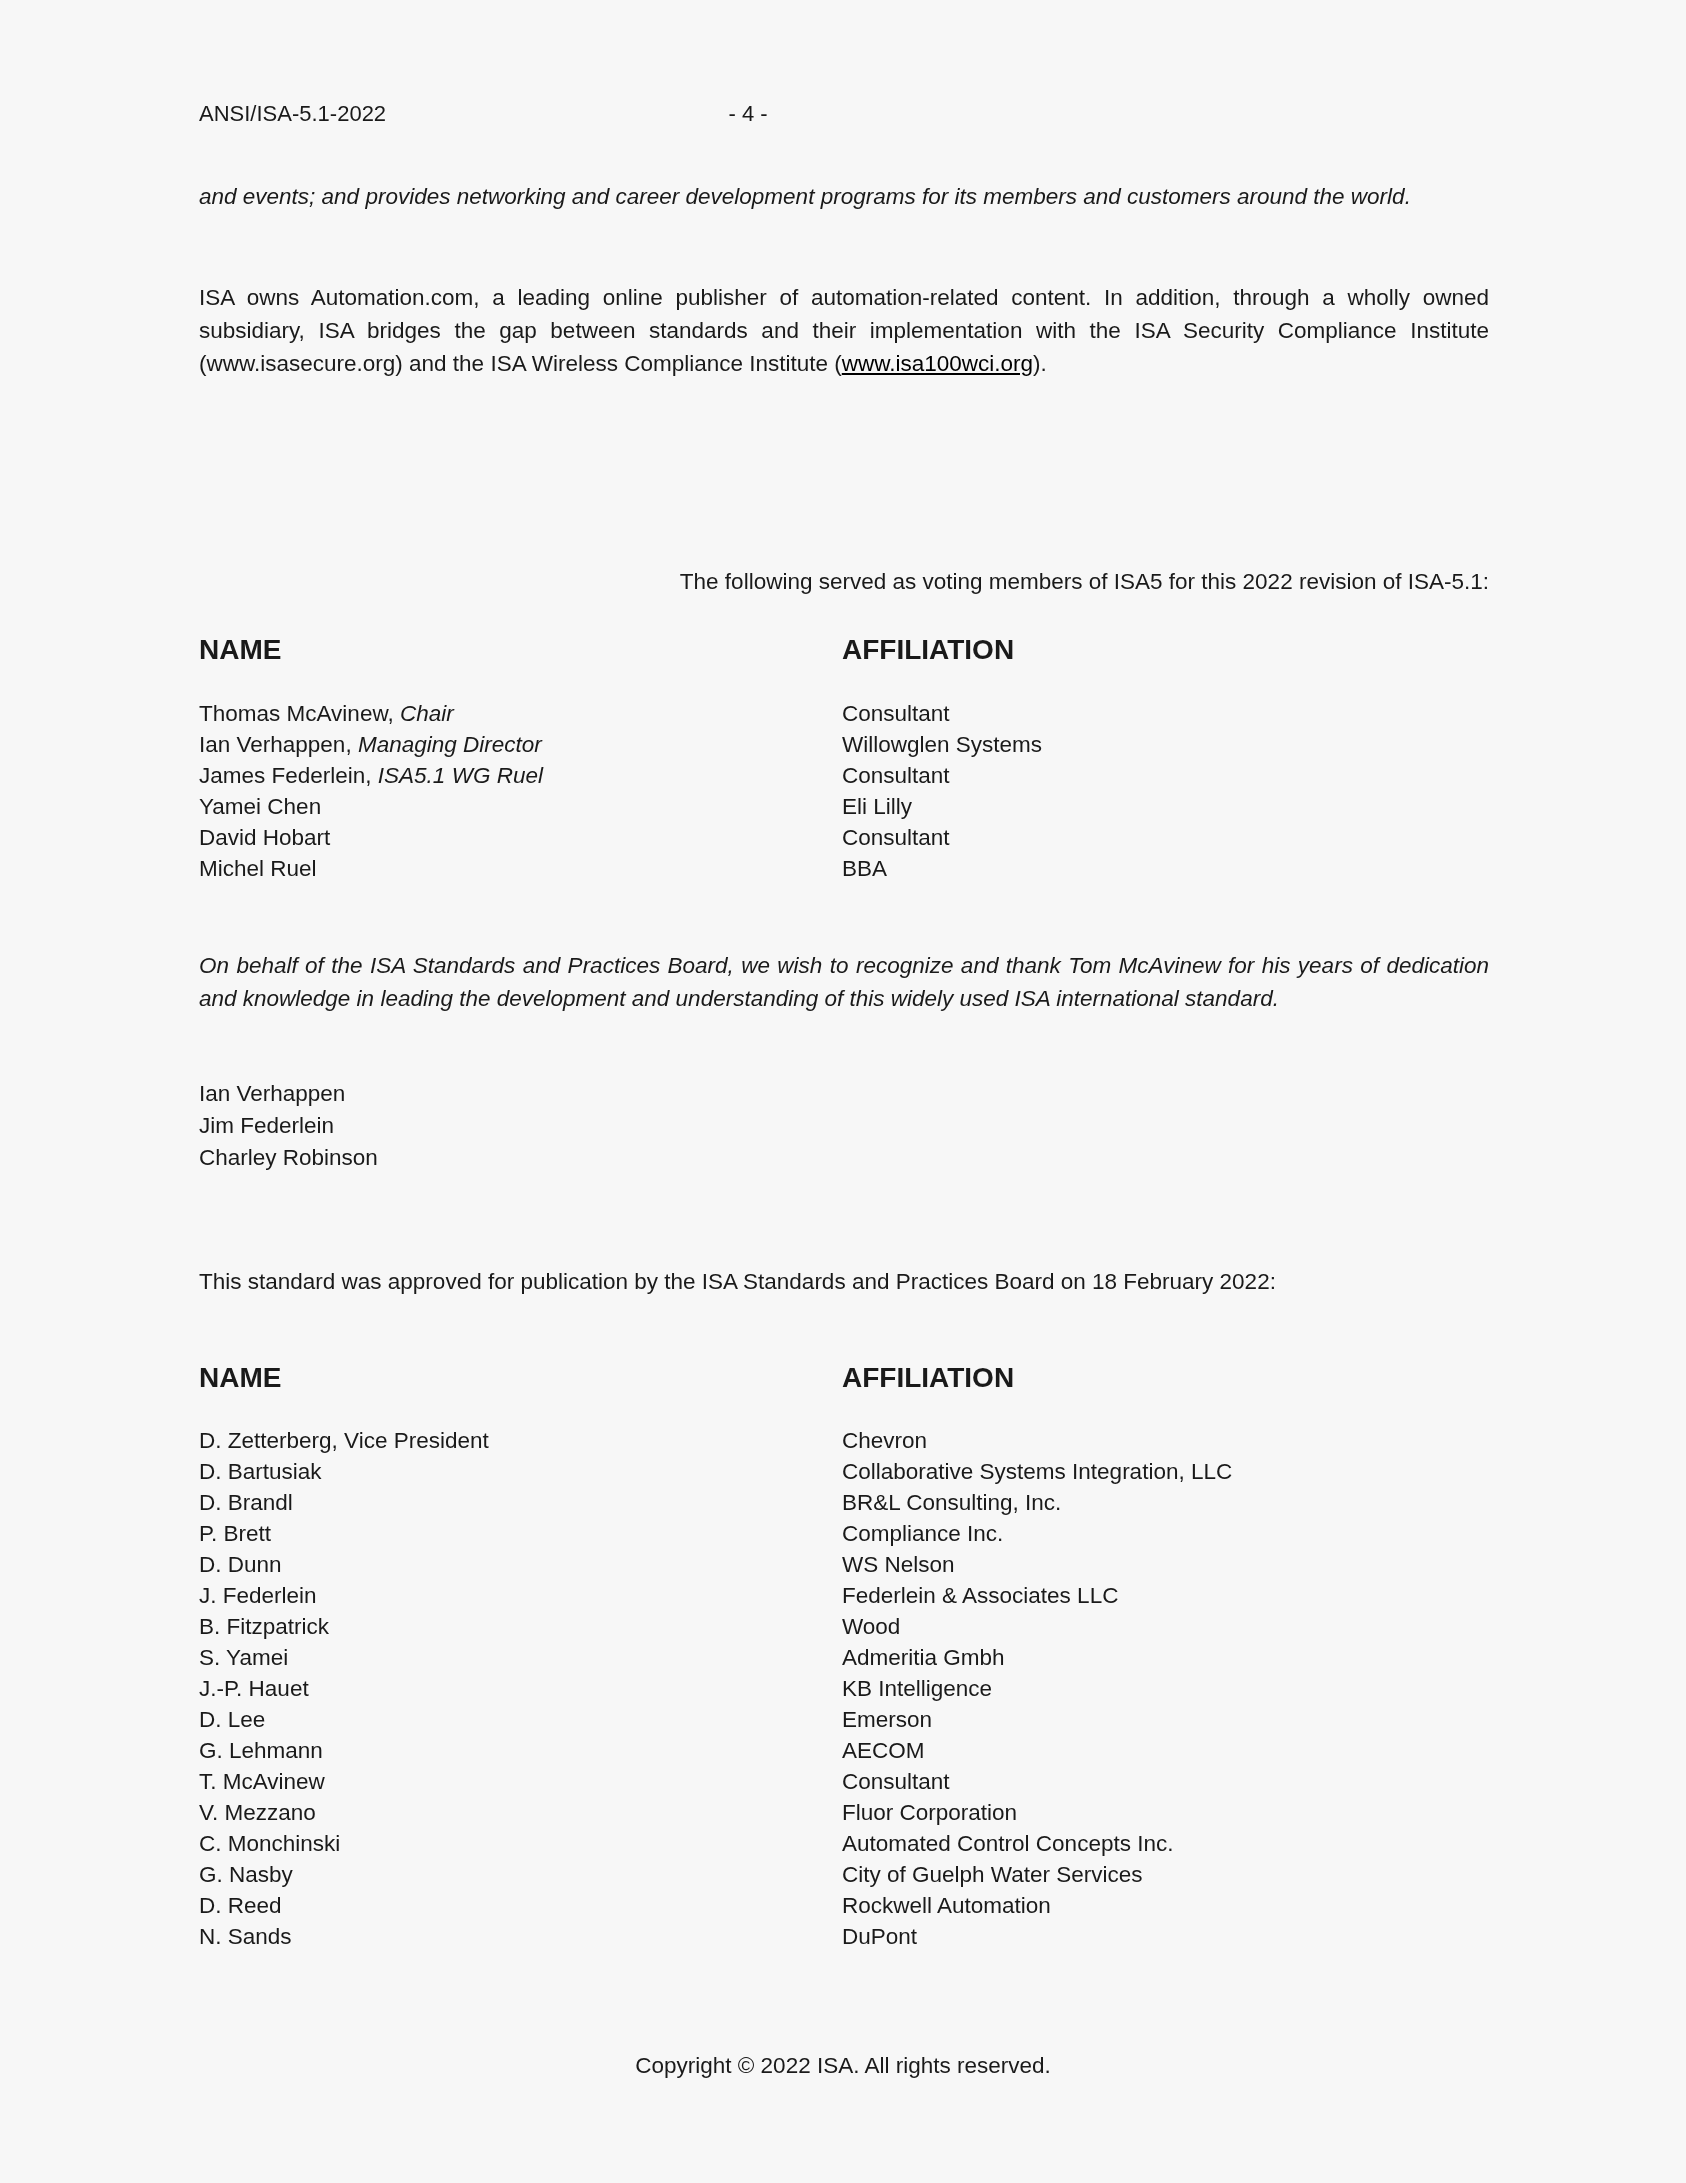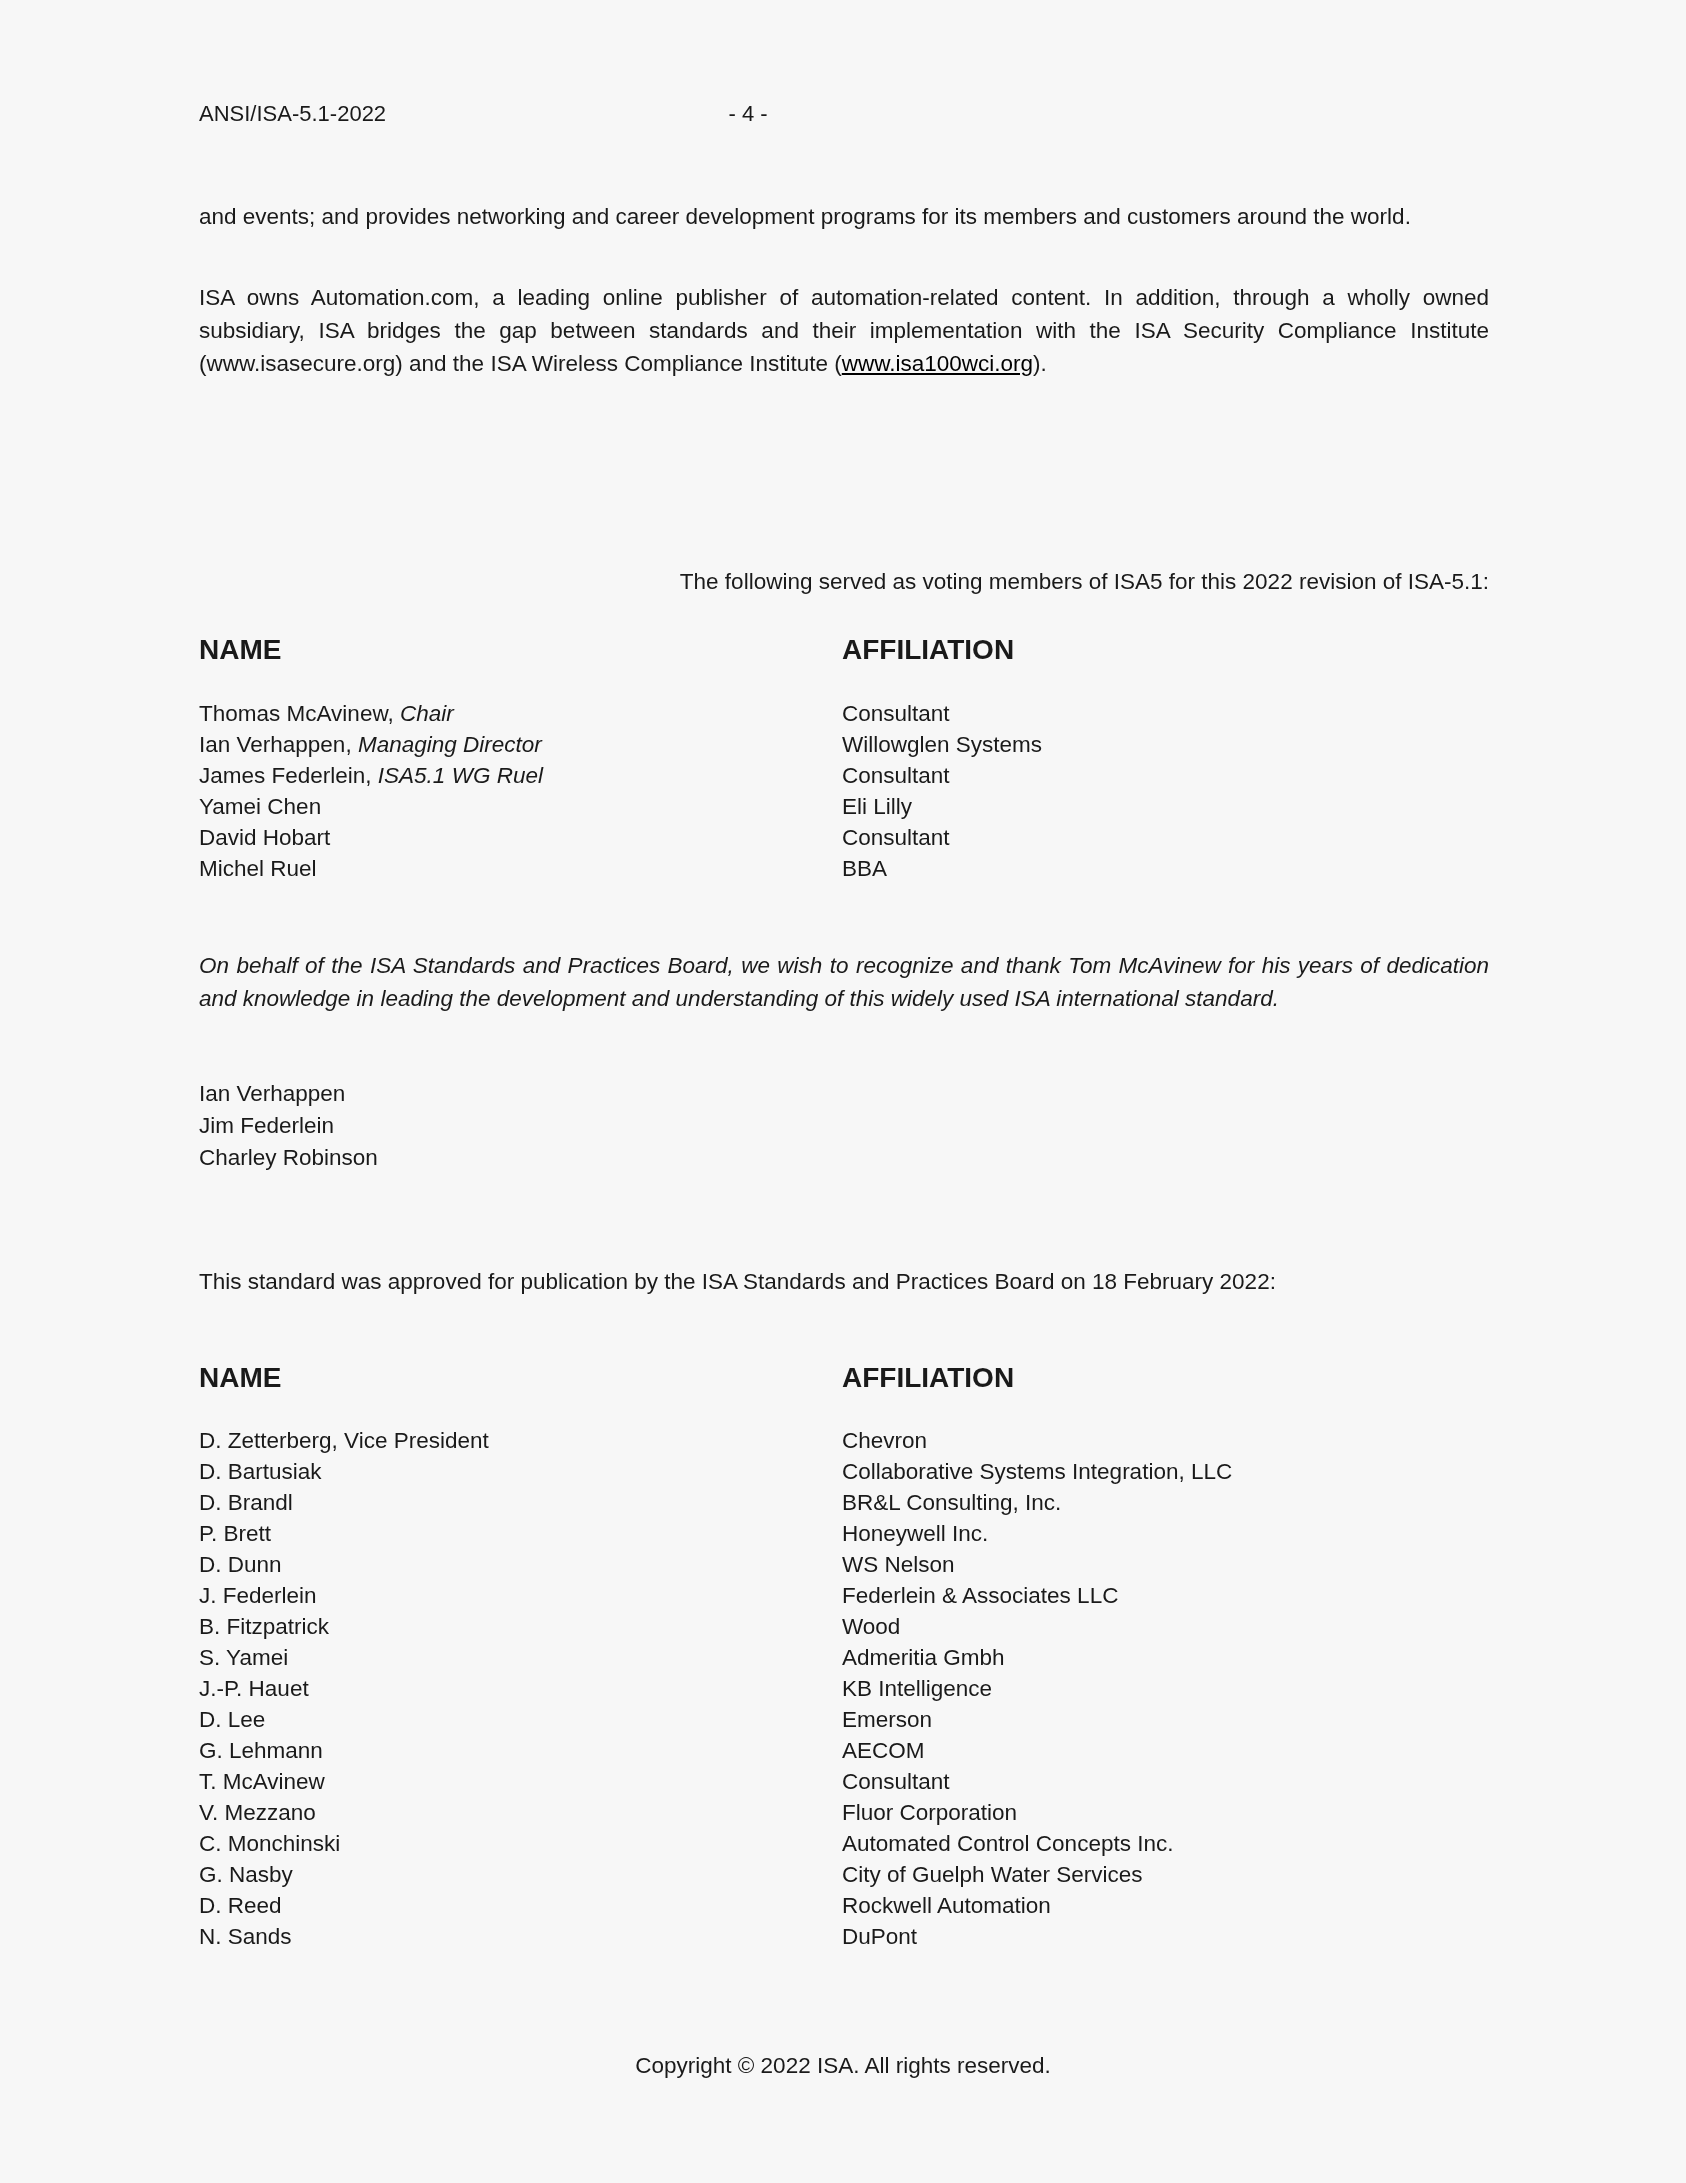--- a/index.html
+++ b/index.html
@@ -166,21 +166,21 @@
 </head>
 <body>
 
 <div class="page">
 
   <div class="runhead">
     <span class="doc-id">ANSI/ISA-5.1-2022</span>
     <span class="pageno">- 4 -</span>
   </div>
 
-  <div class="body-block" style="top:200px;">
+  <div class="body-block" style="top:180px;font-style:italic;">
     <p class="para">and events; and provides networking and career development programs for its members and customers around the world.</p>
   </div>
 
   <div class="body-block" style="top:281px;">
     <p class="para"><span>ISA owns Automation.com, a leading online publisher of automation-related content. In addition, through a wholly owned subsidiary, ISA bridges the gap between standards and their implementation with the ISA Security Compliance Institute (www.isasecure.org) and the ISA Wireless Compliance Institute (</span><a class="link" href="#">www.isa100wci.org</a><span>).</span></p>
   </div>
 
   <div class="intro" style="top:565px;">The following served as voting members of ISA5 for this 2022 revision of ISA-5.1:</div>
 
   <div class="roster" style="top:634px;">
@@ -247,21 +247,21 @@
       <div class="roster-row">
         <span class="r-name">D. Bartusiak</span>
         <span class="r-affil">Collaborative Systems Integration, LLC</span>
       </div>
       <div class="roster-row">
         <span class="r-name">D. Brandl</span>
         <span class="r-affil">BR&amp;L Consulting, Inc.</span>
       </div>
       <div class="roster-row">
         <span class="r-name">P. Brett</span>
-        <span class="r-affil">Honeywell Inc.</span>
+        <span class="r-affil">Compliance Inc.</span>
       </div>
       <div class="roster-row">
         <span class="r-name">D. Dunn</span>
         <span class="r-affil">WS Nelson</span>
       </div>
       <div class="roster-row">
         <span class="r-name">J. Federlein</span>
         <span class="r-affil">Federlein &amp; Associates LLC</span>
       </div>
       <div class="roster-row">

